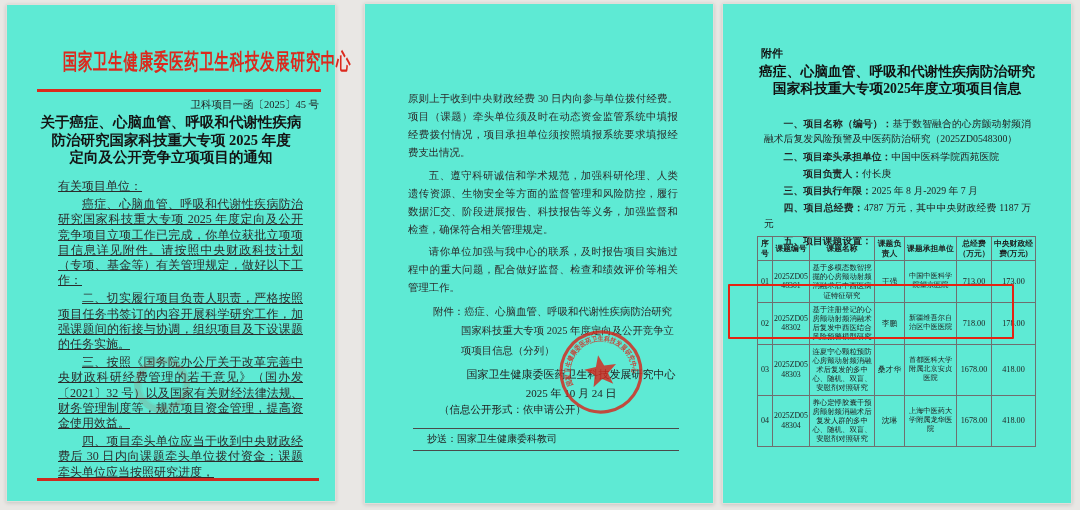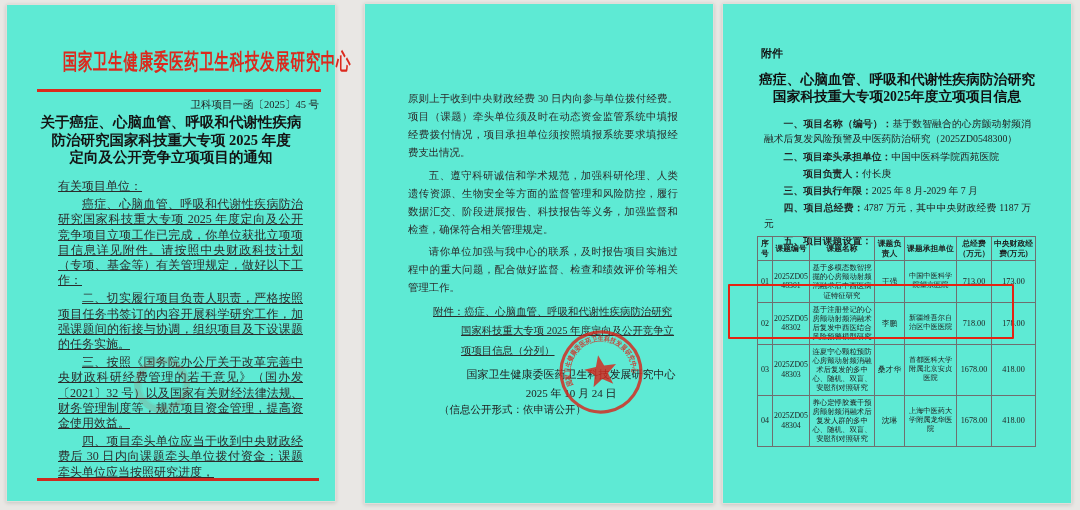--- a/index.html
+++ b/index.html
@@ -29,33 +29,33 @@
   .p1-body p.no-indent{text-indent:0;}
   .bottom-rule{position:absolute;top:473px;left:30px;right:16px;height:3px;background:#cf2a20;}
   .ghost-stamp{position:absolute;left:127px;top:352px;width:56px;height:56px;border-radius:50%;
     border:6px solid rgba(193,52,40,.15);box-shadow:inset 0 0 0 2px rgba(193,52,40,.07);}
 
   
   .p2-body{position:absolute;top:55px;left:43px;width:270px;font-size:10.4px;line-height:18px;
     color:#2c2c2c;text-align:justify;margin-top:31px;}
   .p2-body p{margin:0 0 4.5px;text-indent:2em;}
   .p2-body p.no-indent{text-indent:0;}
-  .p2-attachment{margin-top:3px;padding-left:53px;text-indent:-28px;line-height:19.5px;text-align:left;text-decoration:underline;}
+  .p2-attachment{margin-top:3px;padding-left:53px;text-indent:-28px;line-height:19.5px;text-align:left;}
   .p2-signer{position:absolute;top:363px;left:81px;width:250px;text-align:center;font-size:11px;color:#222;}
   .p2-date{position:absolute;top:382px;left:81px;width:250px;text-align:center;font-size:11px;color:#222;}
   .p2-disclosure{position:absolute;top:399px;left:74px;font-size:10.5px;color:#222;}
   .p2-cc{position:absolute;top:424px;left:48px;right:34px;border-top:1px solid #4a4a4a;
     border-bottom:1px solid #4a4a4a;padding:3px 0 4px 14px;font-size:10px;color:#222;}
   .stamp{position:absolute;left:176px;top:308px;width:120px;height:120px;
     transform:rotate(-10deg);opacity:.82;}
 
   
   .p3-attachment-label{position:absolute;top:42px;left:38px;font-weight:bold;font-size:11px;color:#111;}
   .p3-title{position:absolute;top:59px;left:0;right:0;text-align:center;font-weight:bold;
-    font-size:13.8px;line-height:17px;color:#111;margin-top:8px;}
+    font-size:13.8px;line-height:17px;color:#111;}
   .p3-items{position:absolute;top:112px;left:41px;width:267px;font-size:9.8px;line-height:15.3px;
     text-align:justify;color:#222;}
   .p3-items p{margin:0 0 2px;text-indent:2em;}
   .p3-items p.indent-4{text-indent:4em;}
   .p3-items .lbl{font-weight:bold;}
   .p3-table{position:absolute;top:232px;left:34px;width:278px;border-collapse:collapse;
     table-layout:fixed;color:#1e1e1e;}
   .p3-table th,.p3-table td{border:1px solid #6f6f6f;text-align:center;vertical-align:middle;padding:1px;}
   .p3-table th{font-weight:bold;font-size:7.8px;line-height:9.5px;padding:2px 0;}
   td.col0{font-size:8px;margin-top:28px;}
@@ -97,20 +97,21 @@
       <p class="no-indent">原则上于收到中央财政经费 30 日内向参与单位拨付经费。项目（课题）牵头单位须及时在动态资金监管系统中填报经费拨付情况，项目承担单位须按照填报系统要求填报经费支出情况。</p>
       <p>五、遵守科研诚信和学术规范，加强科研伦理、人类遗传资源、生物安全等方面的监督管理和风险防控，履行数据汇交、阶段进展报告、科技报告等义务，加强监督和检查，确保符合相关管理规定。</p>
       <p>请你单位加强与我中心的联系，及时报告项目实施过程中的重大问题，配合做好监督、检查和绩效评价等相关管理工作。</p>
       <div class="p2-attachment">
         <span>附件：</span><span>癌症、心脑血管、呼吸和代谢性疾病防治研究国家科技重大专项 2025 年度定向及公开竞争立项项目信息（分列）</span>
       </div>
     </div>
     <div class="p2-signer">国家卫生健康委医药卫生科技发展研究中心</div>
     <div class="p2-date">2025 年 10 月 24 日</div>
     <div class="p2-disclosure">（信息公开形式：依申请公开）</div>
+    <div class="p2-cc">抄送：国家卫生健康委科教司</div>
     <svg class="stamp" viewBox="0 0 120 120">
       <circle cx="60" cy="60" r="40" fill="none" stroke="#d6281e" stroke-width="3.2"></circle>
       <polygon fill="#d6281e" points="60,43 55.83,54.26 43.83,54.75 53.25,62.19 50.01,73.75 60,67.1 69.99,73.75 66.75,62.19 76.17,54.75 64.17,54.26"></polygon>
       <defs>
           <path id="sealArc" d="M 30.06 68.03 A 31 31 0 1 1 89.94 68.03" fill="none"></path>
         </defs>
       <text font-size="7.2" fill="#d6281e" font-weight="bold">
         <textPath href="#sealArc" startOffset="0" textLength="112" lengthAdjust="spacingAndGlyphs">国家卫生健康委医药卫生科技发展研究中心</textPath>
       </text>
     </svg>

